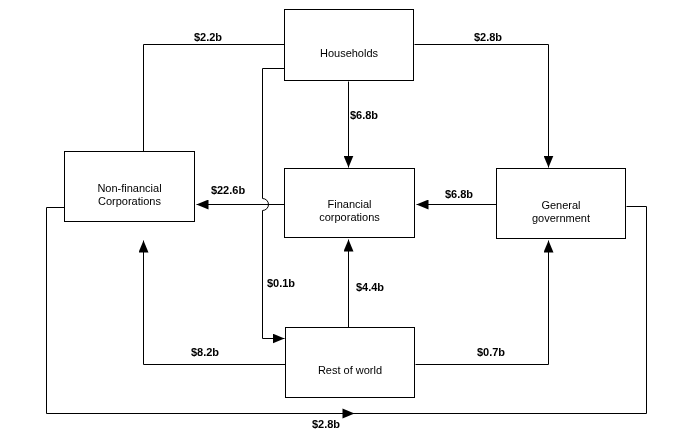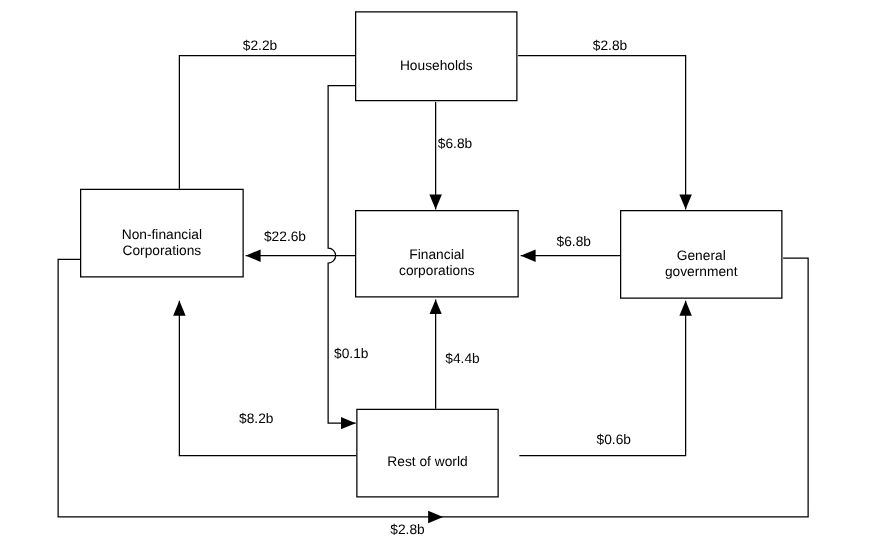--- a/index.html
+++ b/index.html
@@ -19,20 +19,21 @@
     display:flex;align-items:center;justify-content:center;
     text-align:center;
     font-size:11px;line-height:13px;color:#000000;
   }
   .box-label{display:inline-block;max-width:92px;margin-top:16px;}
   .flow-label{
     position:absolute;
     transform:translate(-50%,-50%);
     font-size:11px;color:#000000;
     white-space:nowrap;
+    font-weight:bold;
   }
 </style>
 </head>
 <body>
 
 <div id="canvas">
 
   <svg id="lines" width="696" height="441">
     <defs>
       <marker id="arw" viewBox="0 0 12 10" refX="12" refY="5" markerWidth="12" markerHeight="10" orient="auto" markerUnits="userSpaceOnUse">
@@ -73,37 +74,37 @@
   </div>
 
   <div class="box" style="left:496px;top:168px;width:130px;height:71px;">
     <span class="box-label">General government</span>
   </div>
 
   <div class="box" style="left:284px;top:168px;width:131px;height:70px;">
     <span class="box-label">Financial corporations</span>
   </div>
 
-  <div class="box" style="left:285px;top:327px;width:114px;height:71px;">
+  <div class="box" style="left:285px;top:327px;width:130px;height:71px;">
     <span class="box-label">Rest of world</span>
   </div>
 
   <div class="flow-label" style="left:208px;top:37px;">$2.2b</div>
 
   <div class="flow-label" style="left:488px;top:37px;">$2.8b</div>
 
   <div class="flow-label" style="left:364px;top:115px;">$6.8b</div>
 
   <div class="flow-label" style="left:281px;top:283px;text-align:right;">$0.1b</div>
 
   <div class="flow-label" style="left:459px;top:194px;">$6.8b</div>
 
   <div class="flow-label" style="left:228px;top:190px;">$22.6b</div>
 
   <div class="flow-label" style="left:370px;top:287px;">$4.4b</div>
 
-  <div class="flow-label" style="left:205px;top:335px;text-align:right;">$8.2b</div>
+  <div class="flow-label" style="left:205px;top:352px;text-align:right;">$8.2b</div>
 
-  <div class="flow-label" style="left:491px;top:352px;">$0.6b</div>
+  <div class="flow-label" style="left:491px;top:352px;">$0.7b</div>
 
   <div class="flow-label" style="left:326px;top:424px;">$2.8b</div>
 
 </div>
 
 </body></html>

